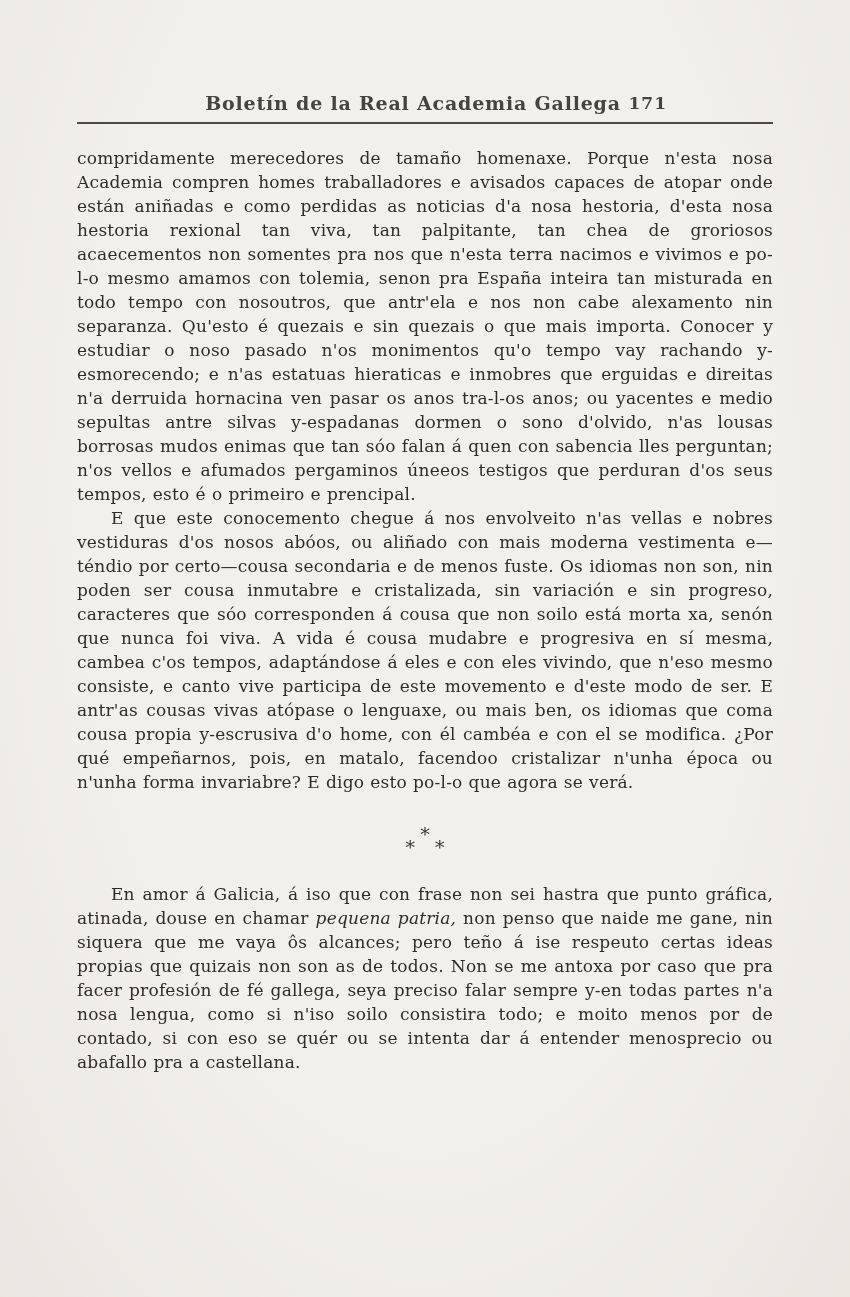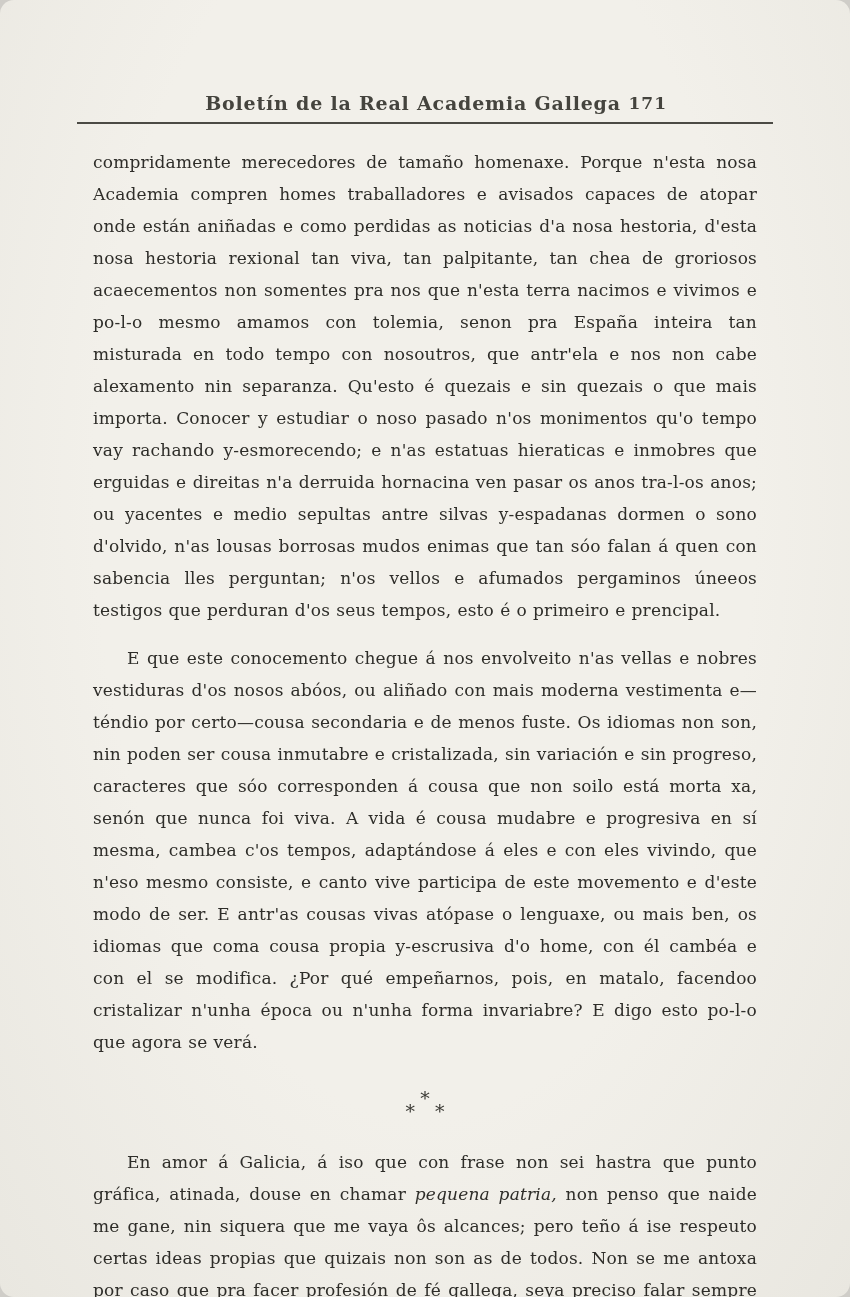--- a/index.html
+++ b/index.html
@@ -10,21 +10,20 @@
   .page {
     position: relative;
     width: 850px;
     height: 1297px;
     margin: 0 auto;
     background: radial-gradient(ellipse at 50% 38%, #f2f0ea 55%, #e9e7e0 100%);
     color: #2e2d29;
     font-family: "DejaVu Serif", serif;
     overflow: hidden;
     box-sizing: border-box;
-    border-radius: 14px;
   }
   .column {
     position: relative;
     width: 696px;
     margin: 0 auto;
     padding-top: 92px;
   }
   .header {
     position: relative;
     height: 26px;
@@ -51,23 +50,23 @@
   }
   .header-rule {
     height: 2px;
     background: #4b4a44;
     margin-top: 4px;
   }
   .body-text {
     margin-top: 22px;
   }
   p.para {
-    margin: 16px;
+    margin: 0;
     font-size: 17px;
-    line-height: 32px;
+    line-height: 24px;
     text-align: justify;
     letter-spacing: 0.2px;
     word-spacing: 0.5px;
     color: #2e2d29;
   }
   p.para.indent {
     text-indent: 34px;
   }
   .asterism {
     text-align: center;

